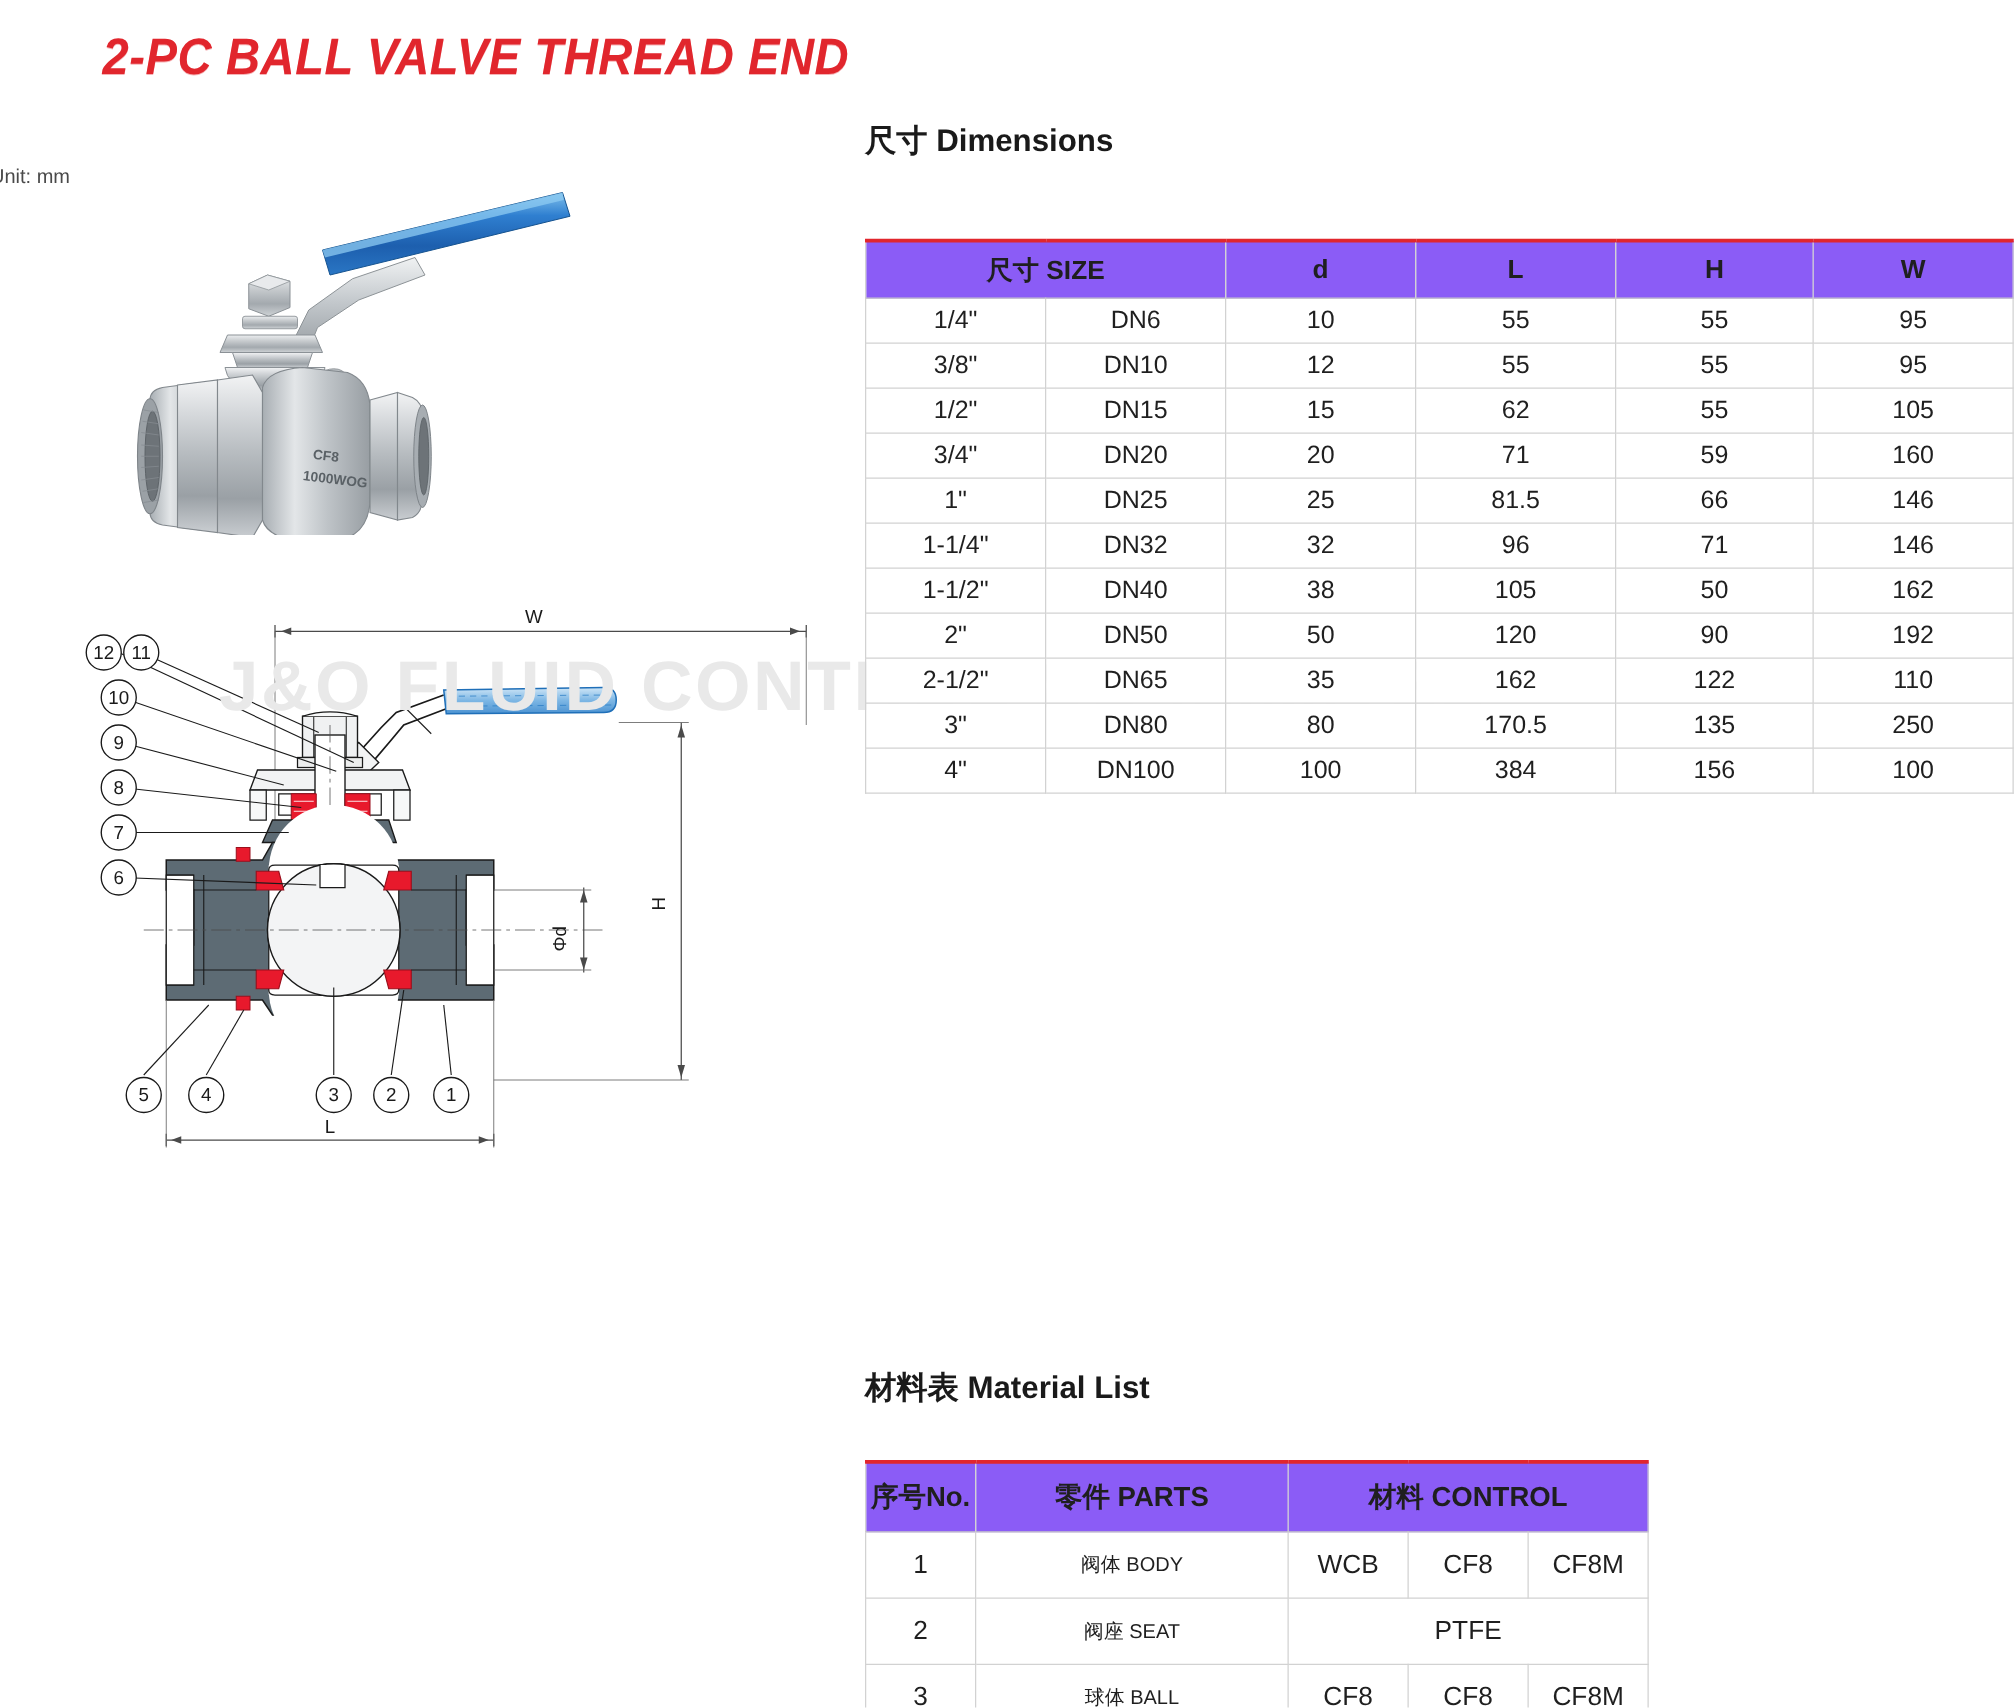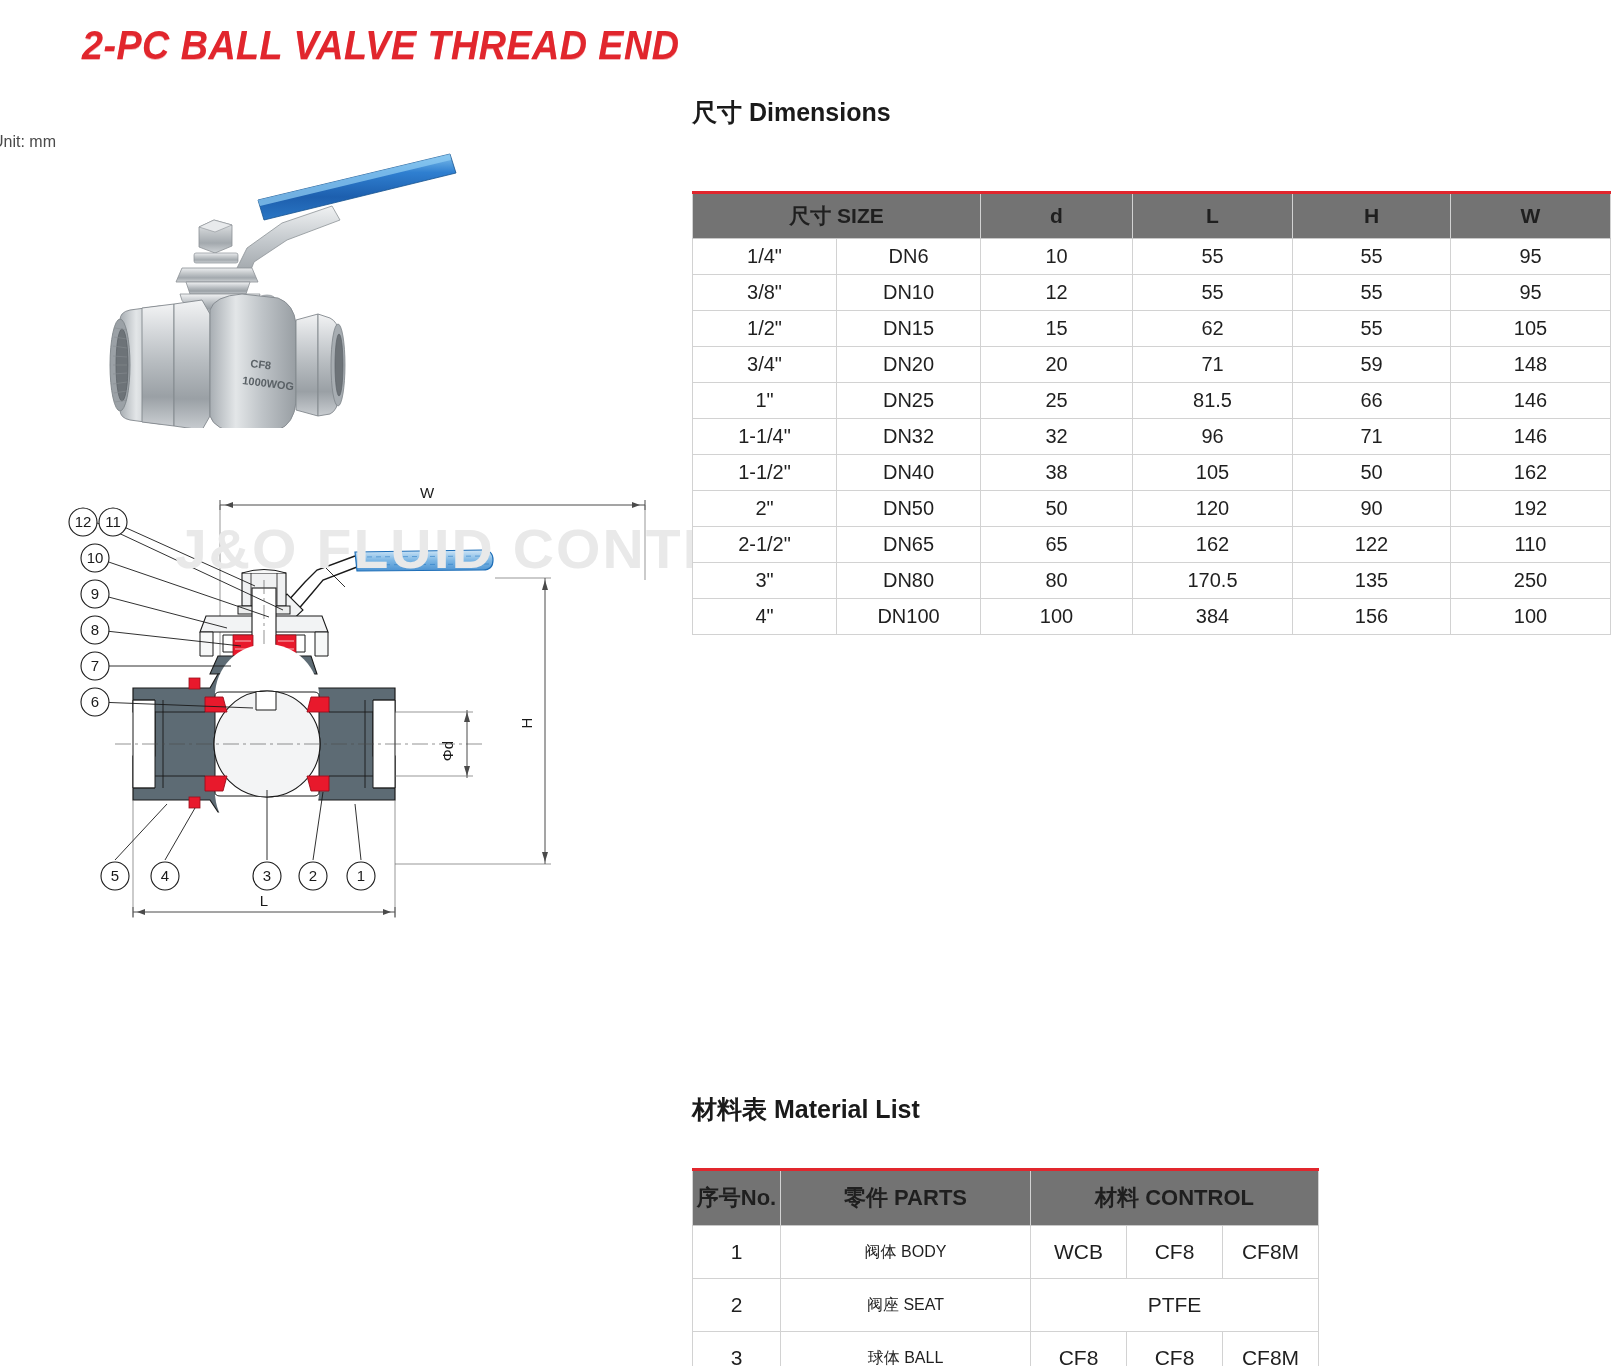--- a/index.html
+++ b/index.html
@@ -48,21 +48,21 @@
   
   table{border-collapse:collapse;position:absolute;table-layout:fixed;}
   table td,table th{
     border:1px solid #d2d2d2;
     text-align:center;
     font-weight:normal;
     color:#1f1f1f;
     background:#fff;
   }
   thead th{
-    background:#737373;
+    background:#8b5cf6;
     border-top:3px solid #e1262d;
     border-bottom:1px solid #c8c8c8;
     font-weight:bold;
   }
   
   #dim-table{left:692px;top:140px;width:918px;}
   #dim-table thead th{height:42px;font-size:21px;}
   #dim-table td{height:33px;font-size:20px;}
   
   #mat-table{left:692px;top:640px;width:626px;}
@@ -401,21 +401,21 @@
         <td>62</td>
         <td>55</td>
         <td>105</td>
       </tr>
       <tr>
         <td>3/4"</td>
         <td>DN20</td>
         <td>20</td>
         <td>71</td>
         <td>59</td>
-        <td>148</td>
+        <td>160</td>
       </tr>
       <tr>
         <td>1"</td>
         <td>DN25</td>
         <td>25</td>
         <td>81.5</td>
         <td>66</td>
         <td>146</td>
       </tr>
       <tr>
@@ -438,21 +438,21 @@
         <td>2"</td>
         <td>DN50</td>
         <td>50</td>
         <td>120</td>
         <td>90</td>
         <td>192</td>
       </tr>
       <tr>
         <td>2-1/2"</td>
         <td>DN65</td>
-        <td>65</td>
+        <td>35</td>
         <td>162</td>
         <td>122</td>
         <td>110</td>
       </tr>
       <tr>
         <td>3"</td>
         <td>DN80</td>
         <td>80</td>
         <td>170.5</td>
         <td>135</td>

